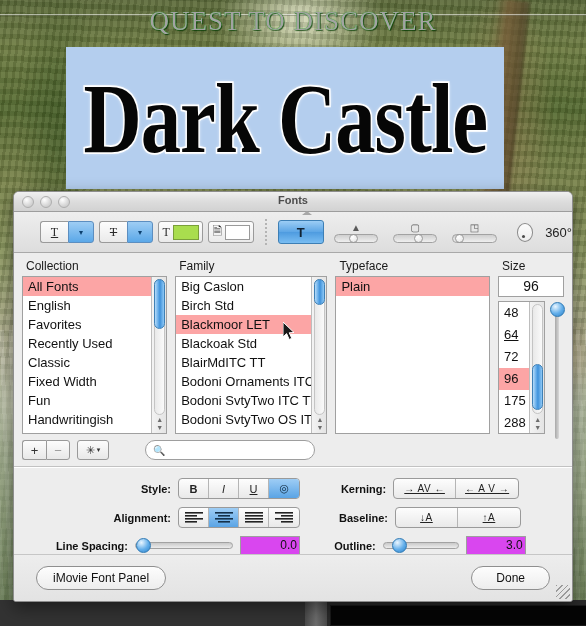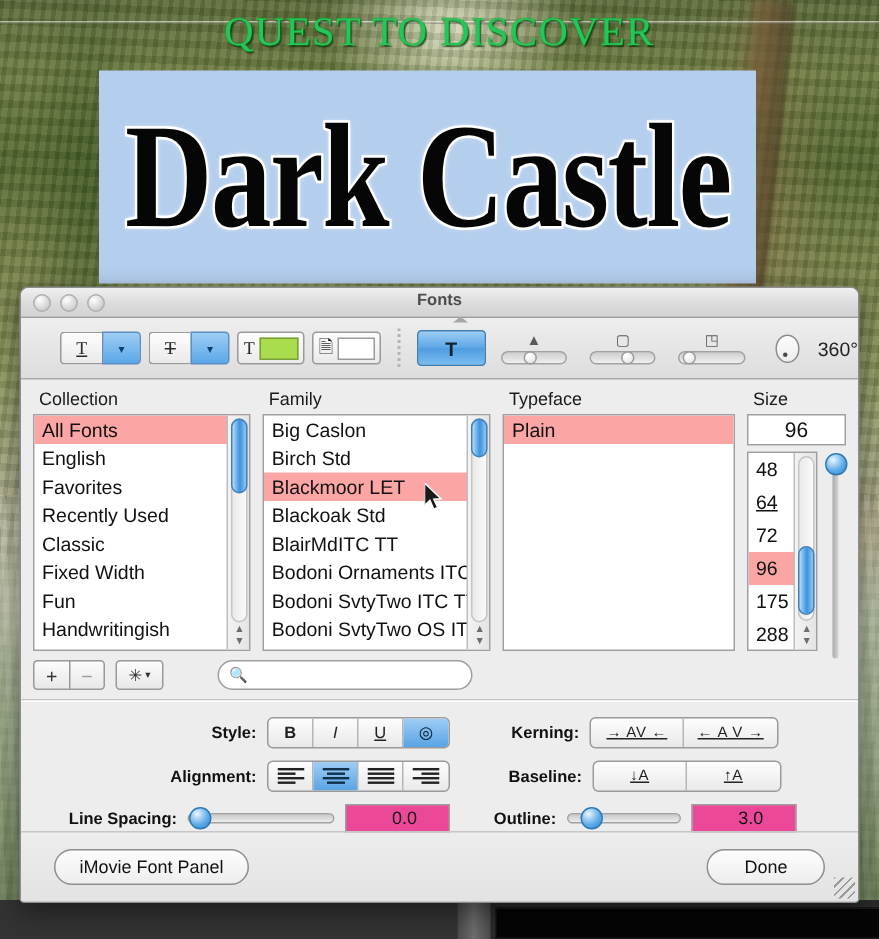--- a/index.html
+++ b/index.html
@@ -64,21 +64,21 @@
     position:absolute; left:0; top:15px; width:586px; height:1px;
     background: rgba(120,120,110,.35);
   }
 
   
   .quest-title {
     position:absolute; left:0; top:6px; width:586px;
     text-align:center;
     font-family:"Liberation Serif", serif;
     font-size:27px; letter-spacing:1px;
-    color:#22c55e;
+    color:#a3a3a3;
     text-shadow: 0 0 1px #0a0, 1px 1px 1px rgba(0,40,0,.75);
     white-space:nowrap;
   }
   .title-box {
     position:absolute; left:66px; top:47px; width:438px; height:142px;
     background:#b4ceee;
     display:flex; align-items:center; justify-content:center;
     overflow:hidden;
   }
   .dark-castle {
@@ -304,22 +304,22 @@
     width:98px; height:7px; border-radius:4px;
     background:linear-gradient(to bottom,#c9c9c9,#ececec);
     border:1px solid #a2a2a2; position:relative;
   }
   .slider-knob {
     position:absolute; top:-5px; width:15px; height:15px; border-radius:50%;
     background:radial-gradient(circle at 34% 28%, #eaf6ff, #62aeea 55%, #2f82c8 100%);
     border:1px solid #2f7ab5;
   }
   .num-field {
-    width:70px; height:19px; border:1px solid #9e9e9e; background:#ec4899;
-    font-size:12px; text-align:right; padding-right:21px; line-height:17px; color:#111;
+    width:60px; height:19px; border:1px solid #9e9e9e; background:#d946ef;
+    font-size:12px; text-align:right; padding-right:2px; line-height:17px; color:#111;
   }
 
   
   .footer {
     position:absolute; left:0; bottom:0; width:100%; height:47px;
     background:linear-gradient(to bottom,#ededed,#e3e3e3);
     border-top:1px solid #c6c6c6;
     display:flex; align-items:center; justify-content:space-between;
     padding:0 22px;
   }

